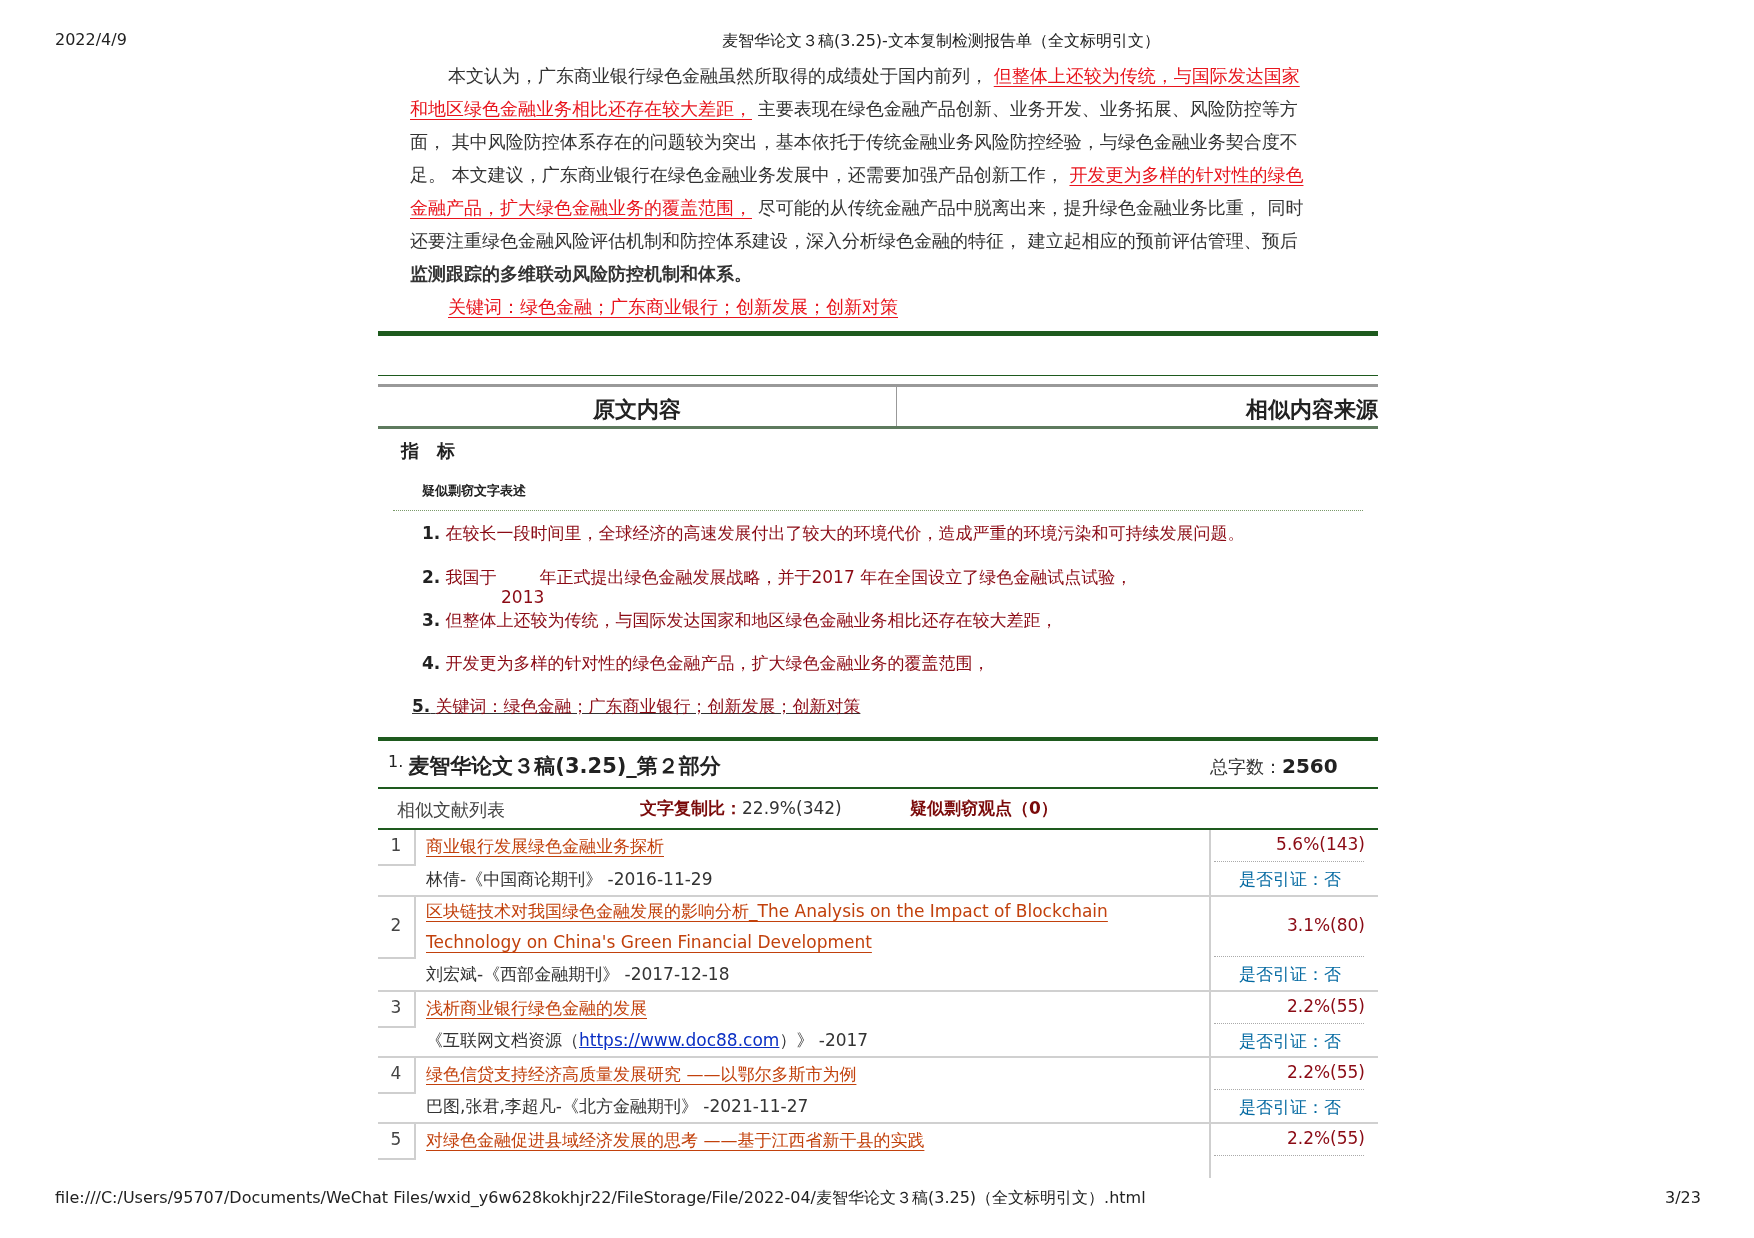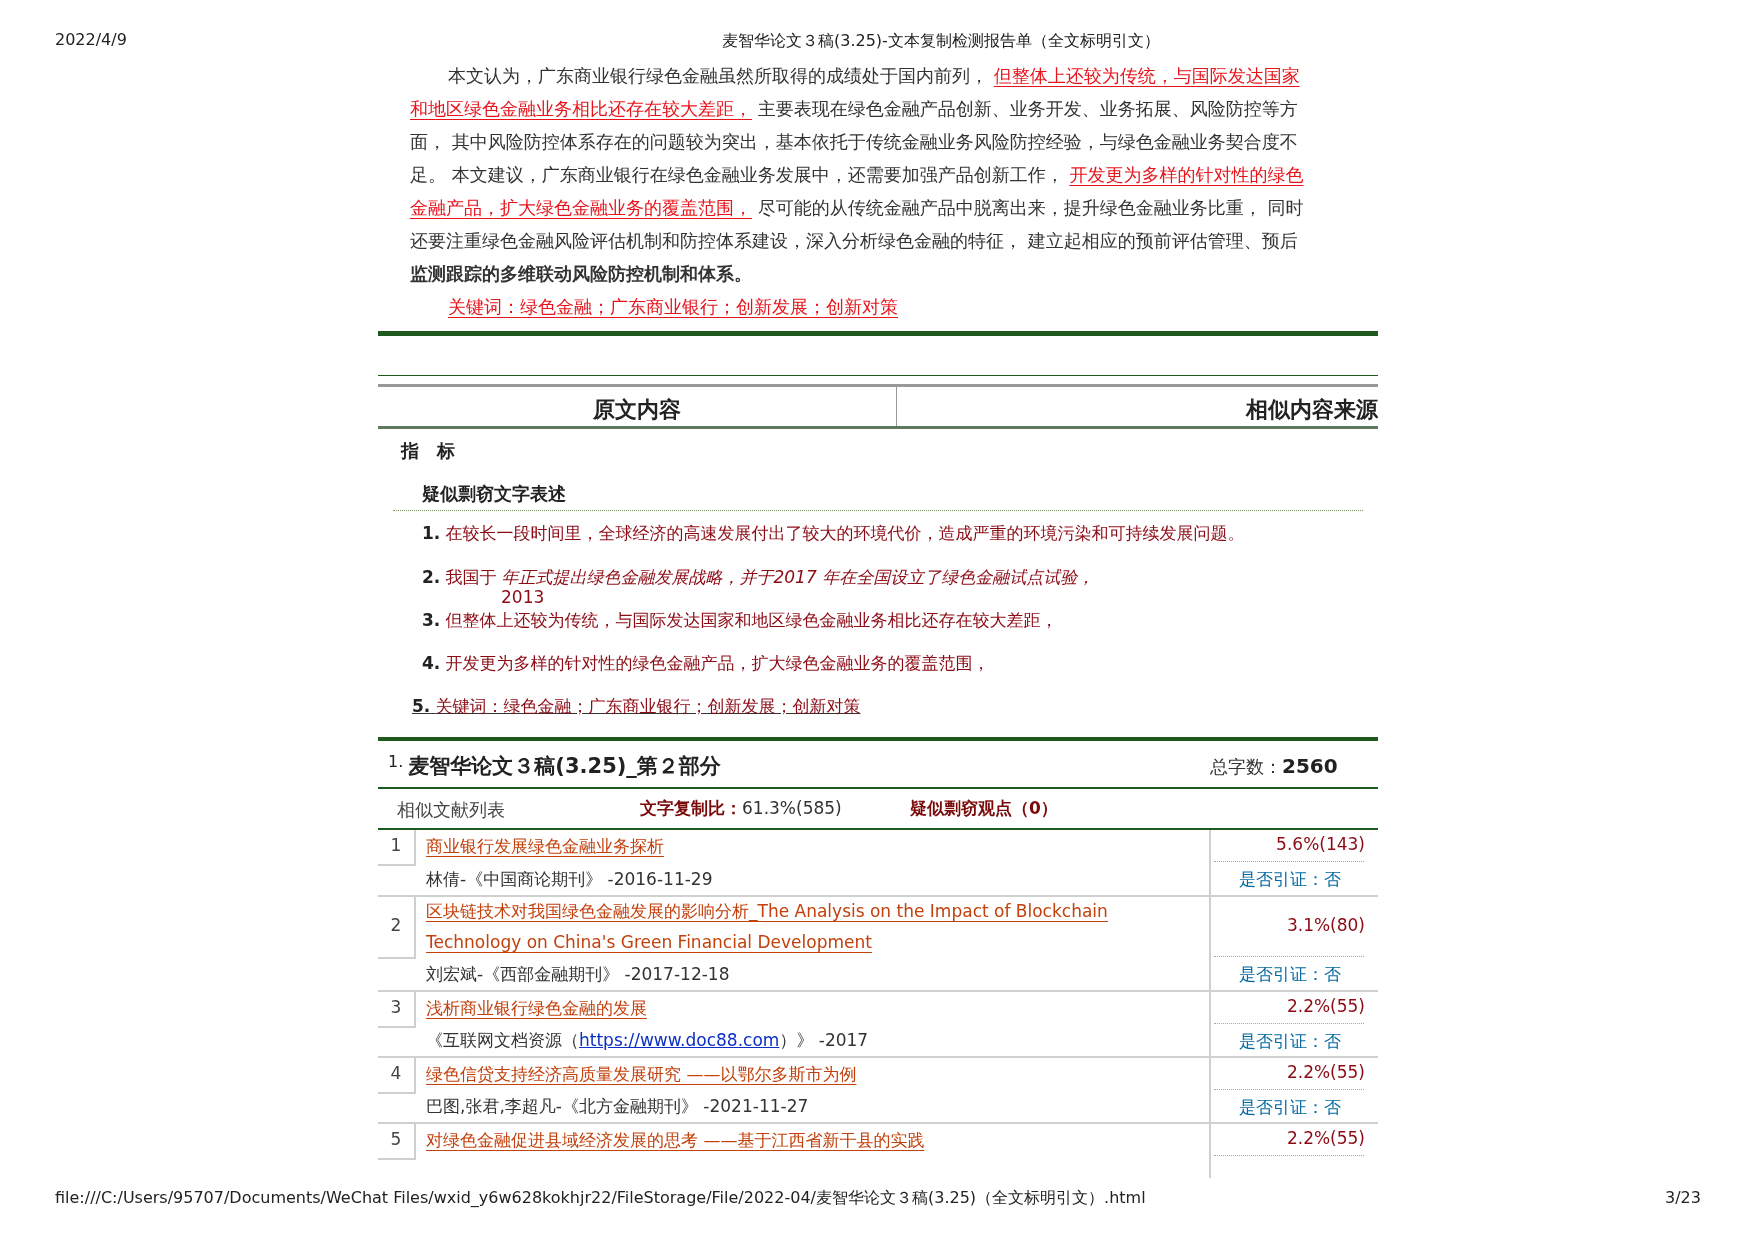--- a/index.html
+++ b/index.html
@@ -63,31 +63,31 @@
 <div class="rule-green" style="left:378px;top:331px;width:1000px;height:5px;"></div>
 
 <div class="rule-green" style="left:378px;top:375px;width:1000px;height:1px;"></div>
 <div class="rule-gray" style="left:378px;top:384px;width:1000px;height:3px;"></div>
 <div class="abs th" style="left:378px;top:395px;width:518px;text-align:center;">原文内容</div>
 <div style="position:absolute;left:896px;top:387px;width:1px;height:40px;background:#999;"></div>
 <div class="abs th" style="left:897px;top:395px;width:481px;text-align:right;">相似内容来源</div>
 <div style="position:absolute;left:378px;top:426px;width:1000px;height:3px;background:#5e7a5e;"></div>
 
 <div class="abs th" style="left:401px;top:439px;font-size:18px;">指　标</div>
-<div class="abs th" style="left:422px;top:482px;font-size:18px;">疑似剽窃文字表述</div>
+<div class="abs th" style="left:422px;top:482px;font-size:13px;">疑似剽窃文字表述</div>
 <div class="dotted" style="left:393px;top:510px;width:970px;"></div>
 
 <div class="abs" style="left:422px;top:522px;">
   <span class="item-num">1.</span>
   <span class="item-txt">在较长一段时间里，全球经济的高速发展付出了较大的环境代价，造成严重的环境污染和可持续发展问题。</span>
 </div>
 <div class="abs" style="left:422px;top:566px;">
   <span class="item-num">2.</span>
   <span class="item-txt">我国于</span>
-  <span class="item-txt" style="font-style:italic;">年正式提出绿色金融发展战略，并于2017 年在全国设立了绿色金融试点试验，</span>
+  <span class="item-txt" style="margin-left:38px;">年正式提出绿色金融发展战略，并于2017 年在全国设立了绿色金融试点试验，</span>
 </div>
 <div class="abs item-txt" style="left:501px;top:587px;">2013</div>
 <div class="abs" style="left:422px;top:609px;">
   <span class="item-num">3.</span>
   <span class="item-txt">但整体上还较为传统，与国际发达国家和地区绿色金融业务相比还存在较大差距，</span>
 </div>
 <div class="abs" style="left:422px;top:652px;">
   <span class="item-num">4.</span>
   <span class="item-txt">开发更为多样的针对性的绿色金融产品，扩大绿色金融业务的覆盖范围，</span>
 </div>
@@ -102,21 +102,21 @@
   <span style="font-size:16px;color:#222;vertical-align:top;">1.</span>
   <span class="sec-title">麦智华论文３稿(3.25)_第２部分</span>
 </div>
 <div class="abs" style="left:1210px;top:754px;font-size:18px;color:#333;">
   <span>总字数：</span><span style="font-weight:bold;font-size:20px;color:#222;">2560</span>
 </div>
 <div class="rule-green" style="left:378px;top:787px;width:1000px;height:2px;"></div>
 
 <div class="abs" style="left:397px;top:798px;font-size:18px;color:#444;">相似文献列表</div>
 <div class="abs" style="left:640px;top:797px;font-size:17px;">
-  <span class="darkred">文字复制比：</span><span style="color:#333;">61.3%(585)</span>
+  <span class="darkred">文字复制比：</span><span style="color:#333;">22.9%(342)</span>
 </div>
 <div class="abs darkred" style="left:910px;top:797px;font-size:17px;">疑似剽窃观点（0）</div>
 <div class="rule-green" style="left:378px;top:828px;width:1000px;height:2px;"></div>
 
 <div class="vline" style="left:1209px;top:830px;height:348px;"></div>
 
 <div class="numbox" style="left:378px;top:830px;height:34px;"></div>
 <div class="abs row-num" style="left:378px;top:835px;width:36px;">1</div>
 <div class="abs title-link" style="left:426px;top:835px;">商业银行发展绿色金融业务探析</div>
 <div class="abs meta" style="left:426px;top:868px;">林倩-《中国商论期刊》 -2016-11-29</div>

